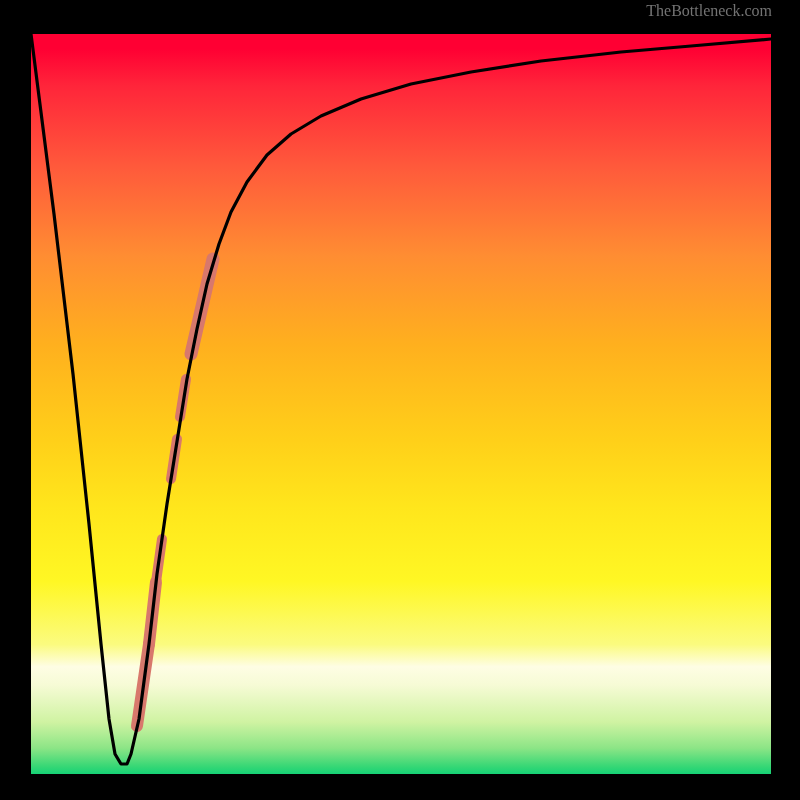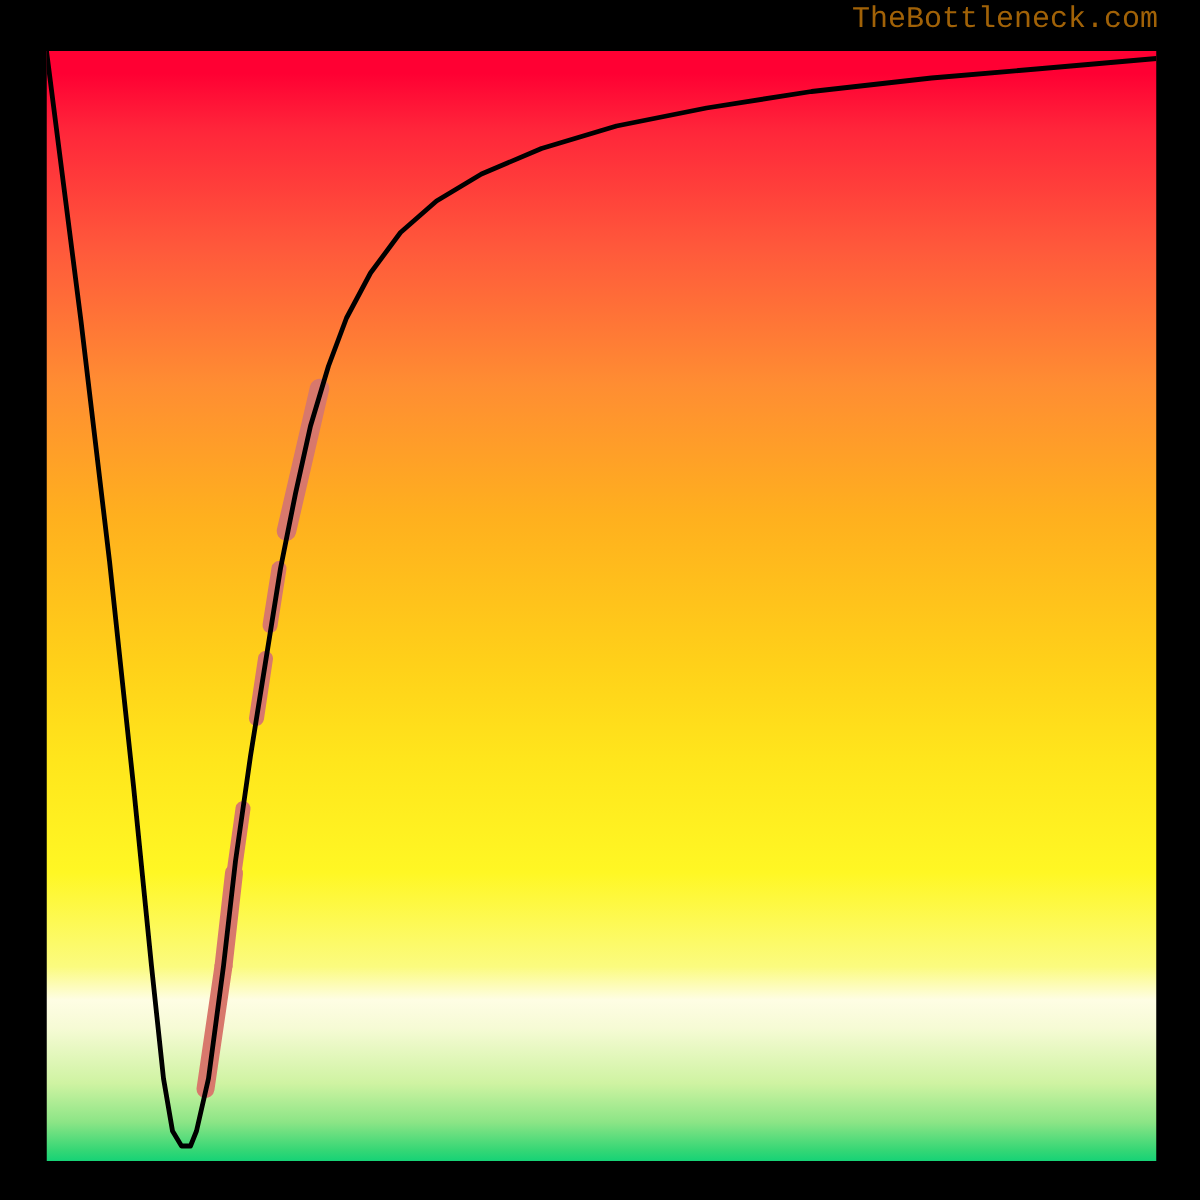--- a/index.html
+++ b/index.html
@@ -55,24 +55,24 @@
     position: absolute;
     left: 0;
     top: 0;
     width: 740px;
     height: 740px;
   }
   .watermark {
     position: absolute;
     top: 2px;
     right: 28px;
-    font-family: Liberation Mono, monospace;
-    font-size: 20px;
+    font-family: Liberation Serif, serif;
+    font-size: 16px;
     font-weight: 500;
-    color: #a16207;
+    color: #737373;
     letter-spacing: 0px;
     user-select: none;
   }
 </style>
 </head>
 <body>
 
 <div class="frame">
   <div class="plot">
     <div class="gradient"></div>

